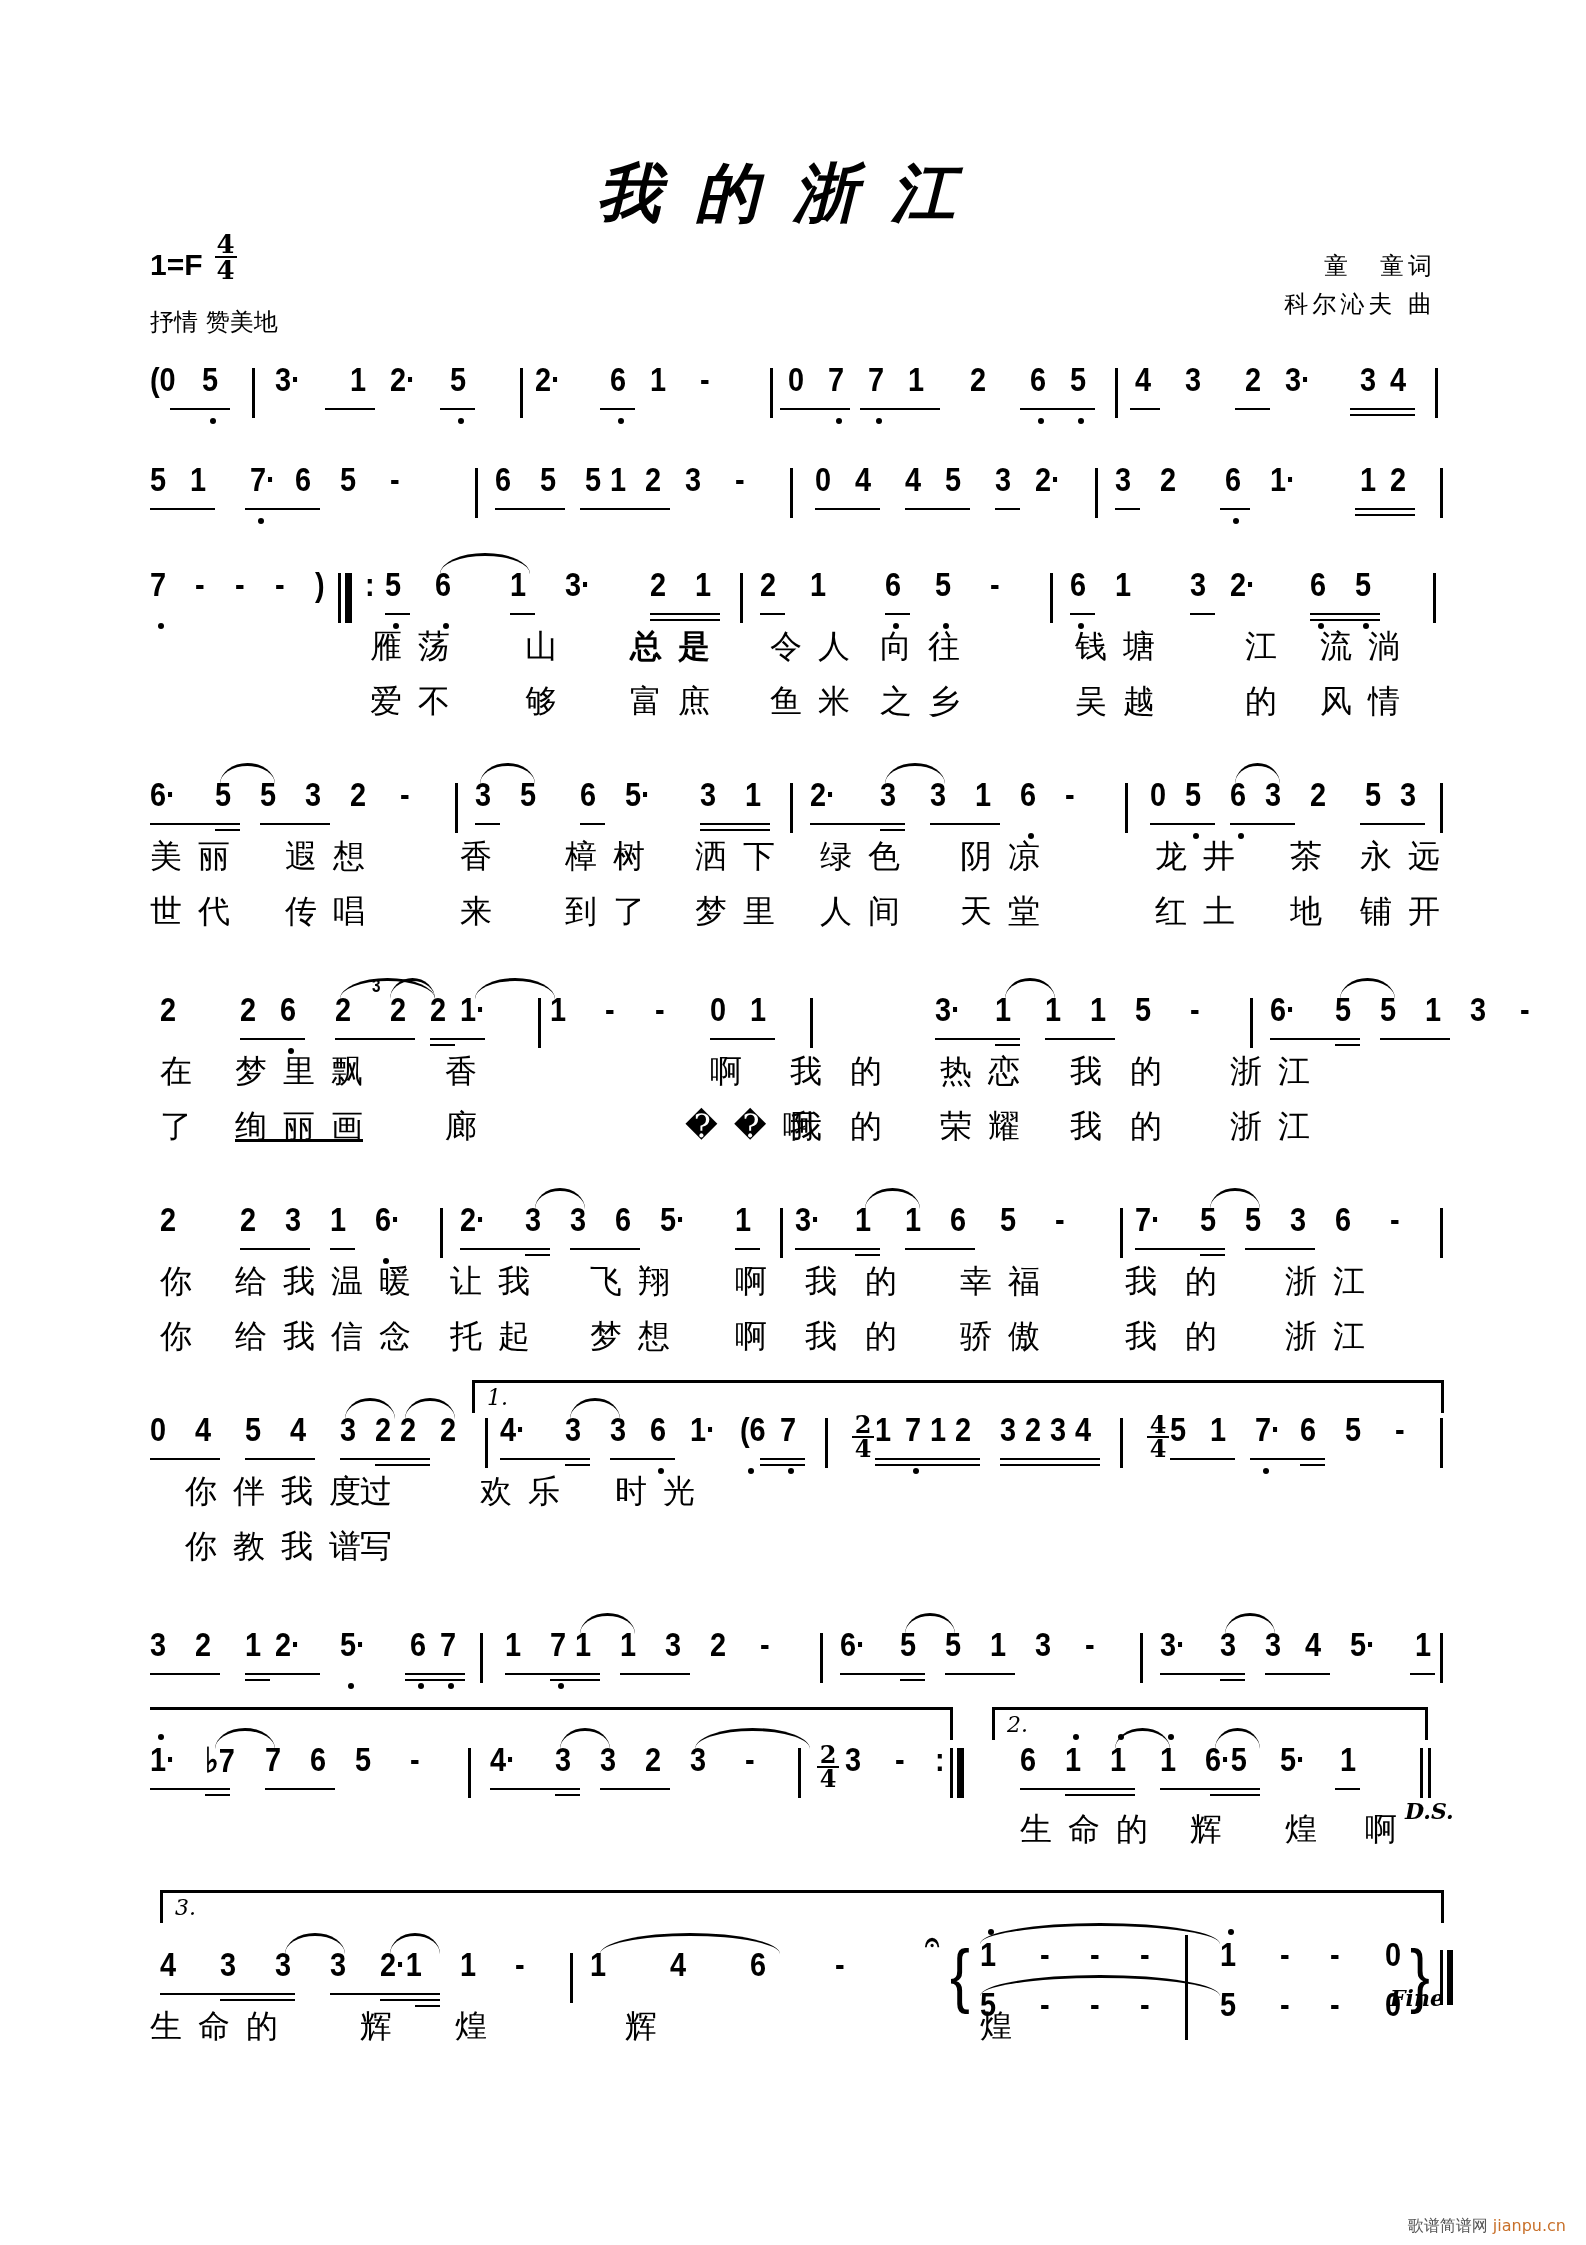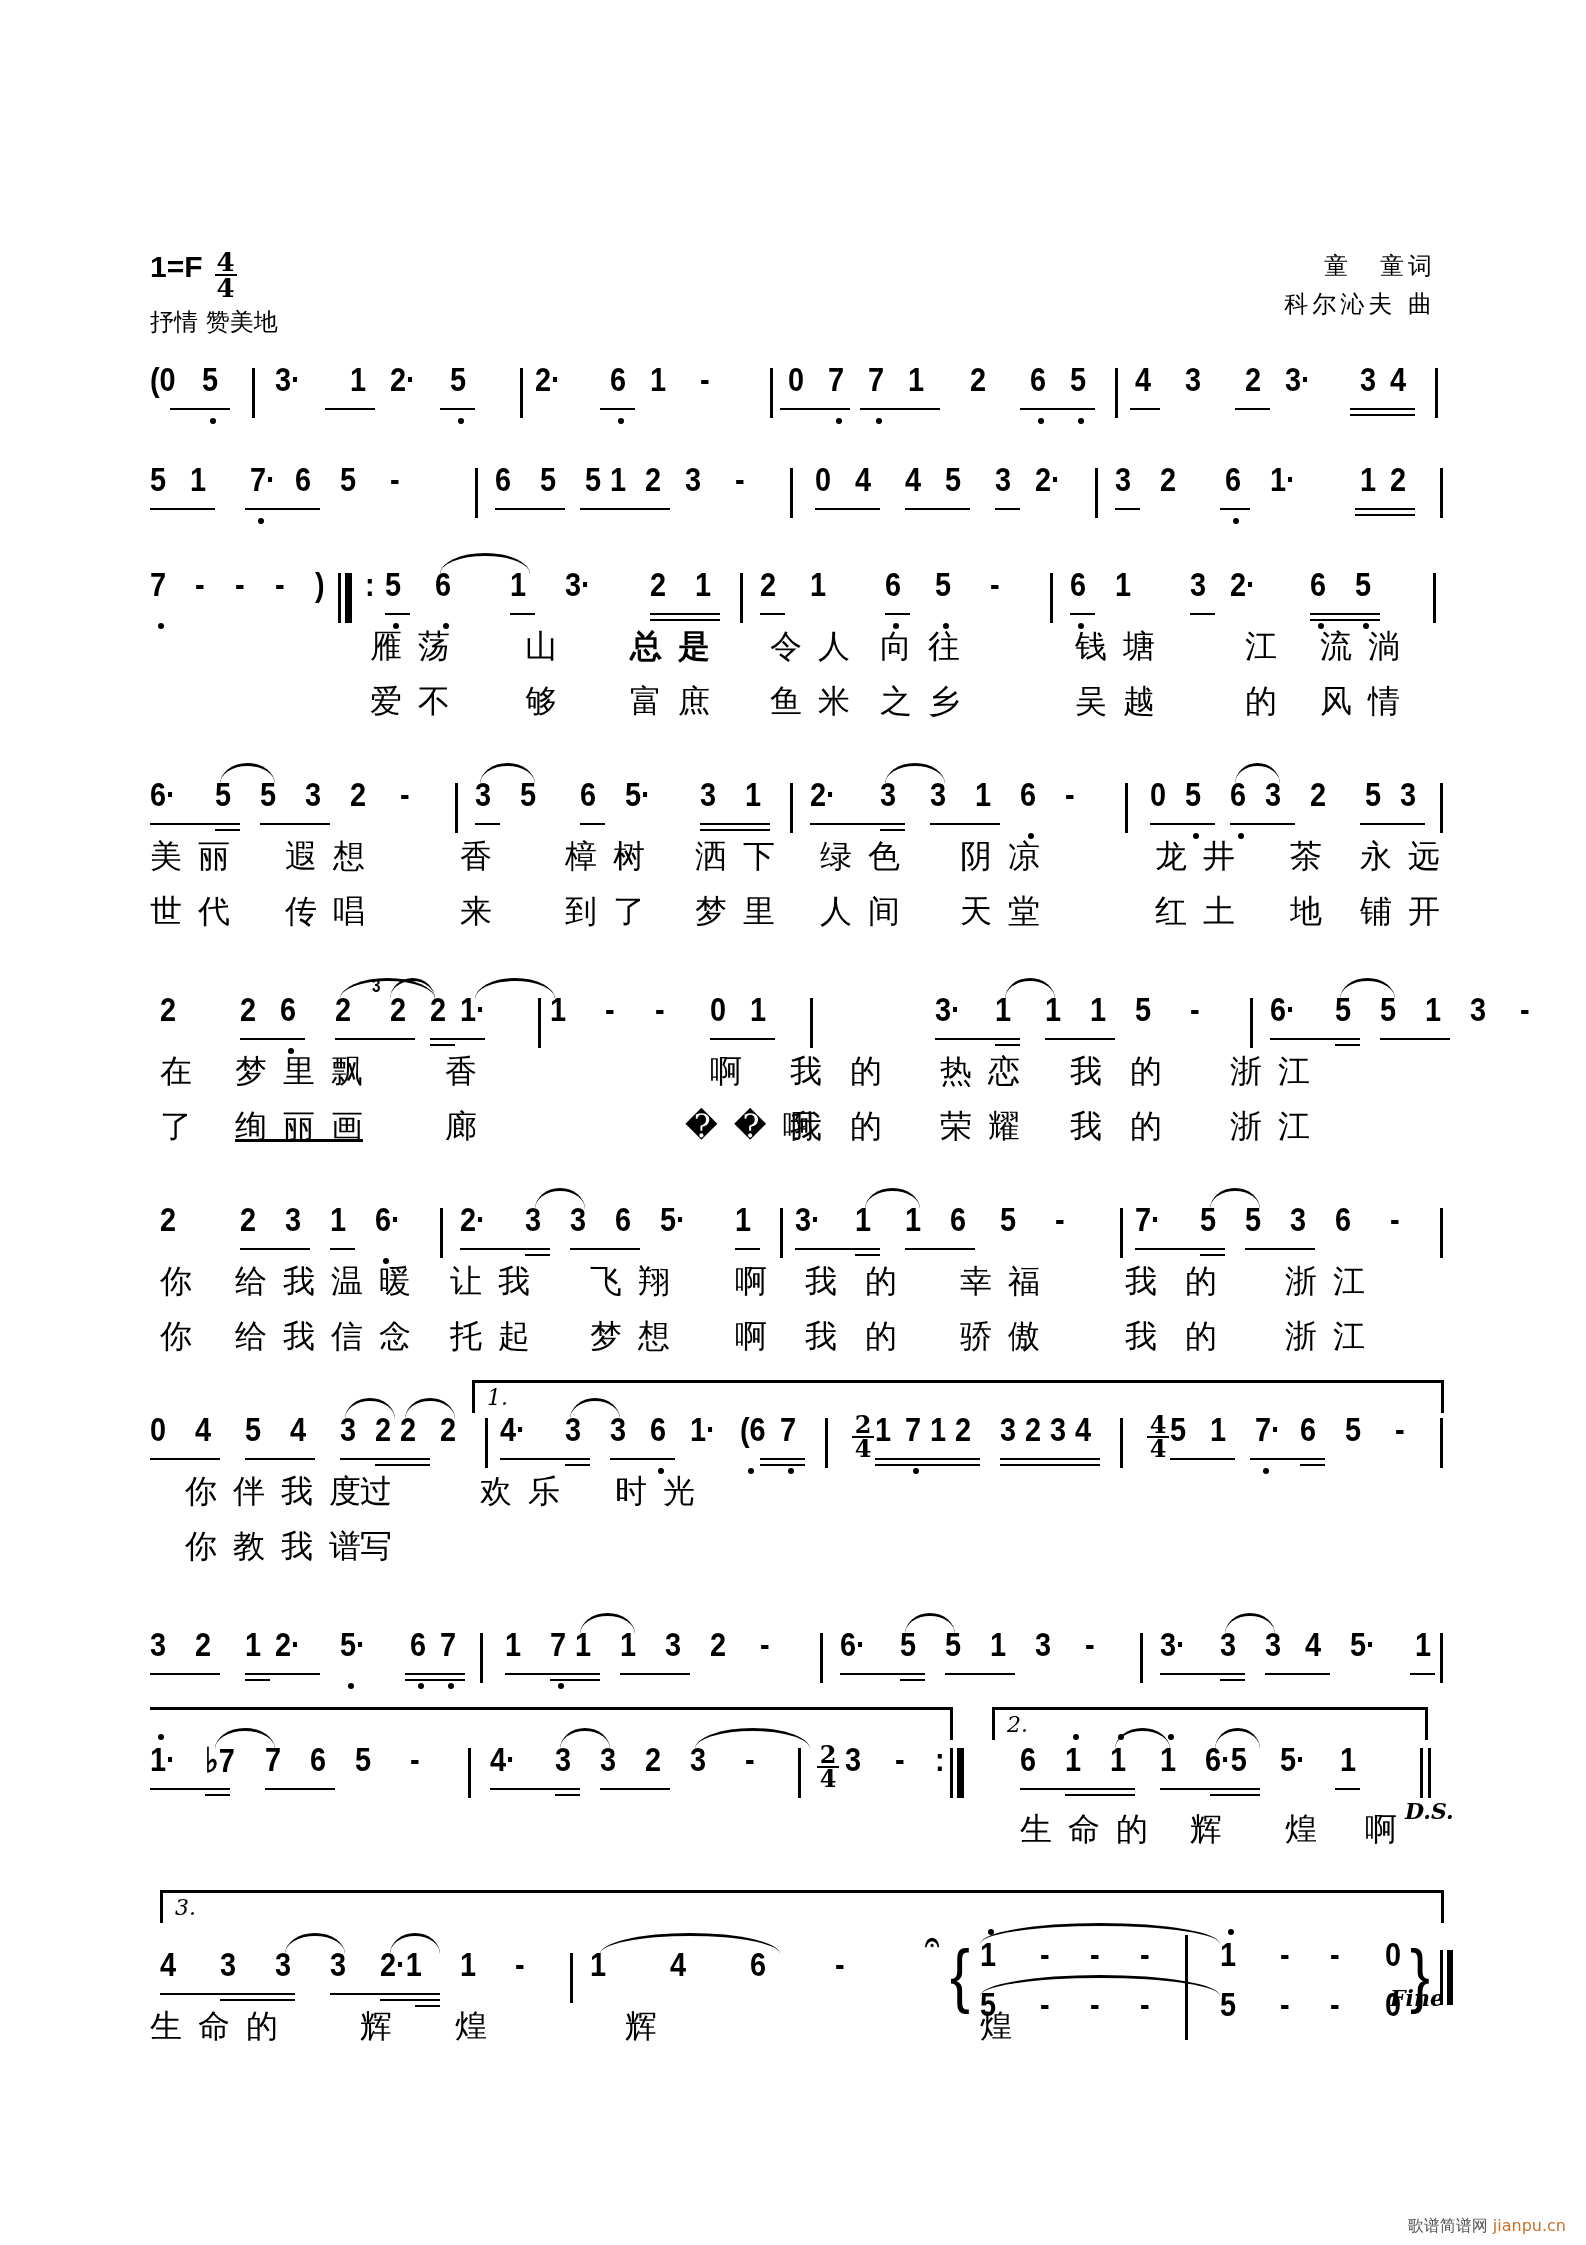--- a/index.html
+++ b/index.html
@@ -1,19 +1,19 @@
 <!DOCTYPE html>
 <html><head>
 <meta charset="utf-8">
 <style>
   html, body { margin:0; padding:0; background:#fff; }
   body { width:1586px; height:2245px; position:relative; overflow:hidden; font-family:"Liberation Sans", "DejaVu Sans", sans-serif; color:#000; }
   .page { position:absolute; left:0; top:0; width:1586px; height:2245px; }
   .title { position:absolute; left:0; width:1586px; top:150px; text-align:center; font-family:"DejaVu Serif", serif; font-size:64px; font-weight:bold; letter-spacing:34px; font-style:italic; }
-  .key { position:absolute; left:150px; top:250px; font-family:"Liberation Sans", sans-serif; font-weight:bold; font-size:30px; display:flex; align-items:flex-start; }
+  .key { position:absolute; left:150px; top:232px; font-family:"Liberation Sans", sans-serif; font-weight:bold; font-size:30px; display:flex; align-items:flex-end; }
   .frac { display:inline-flex; flex-direction:column; align-items:center; margin-left:12px; font-family:"DejaVu Serif", serif; font-weight:bold; font-size:26px; line-height:24px; }
   .frac .bar { width:22px; height:2px; background:#000; }
   .tempo { position:absolute; left:150px; top:306px; font-size:24px; font-family:"DejaVu Sans", sans-serif; }
   .credit { position:absolute; right:150px; font-size:24px; font-family:"DejaVu Serif", serif; text-align:right; letter-spacing:4px; }
   .row { position:absolute; left:150px; width:1290px; }
   .n { position:absolute; top:0; font-size:34px; font-weight:bold; font-family:"Liberation Sans", sans-serif; transform:scaleX(0.85); transform-origin:left top; }
   .bl { position:absolute; top:8px; width:3px; height:50px; background:#000; }
   .dbl { position:absolute; top:8px; width:4px; height:50px; border-left:3px solid #000; border-right:7px solid #000; }
   .ul { position:absolute; height:2px; background:#000; }
   .dot { position:absolute; width:6px; height:6px; border-radius:3px; background:#000; }
@@ -23,20 +23,21 @@
   .volta-r { border-right:3px solid #000; }
   .voltanum { position:absolute; font-style:italic; font-size:22px; font-family:"DejaVu Serif", serif; }
   .mark { position:absolute; font-family:"DejaVu Serif", serif; font-weight:bold; font-style:italic; font-size:22px; }
   .watermark { position:absolute; right:20px; bottom:8px; font-size:16px; color:#555; font-family:"DejaVu Sans", sans-serif; }
   .watermark span { color:#c8702a; }
 </style>
 </head>
 <body>
 
 <div class="page">
+  <div class="title">我的浙江</div>
 
   <div class="key">
     <span>1=F</span>
     <span class="frac">
       <span>4</span>
       <span class="bar"></span>
       <span>4</span>
     </span>
   </div>
   <div class="tempo">抒情 赞美地</div>

